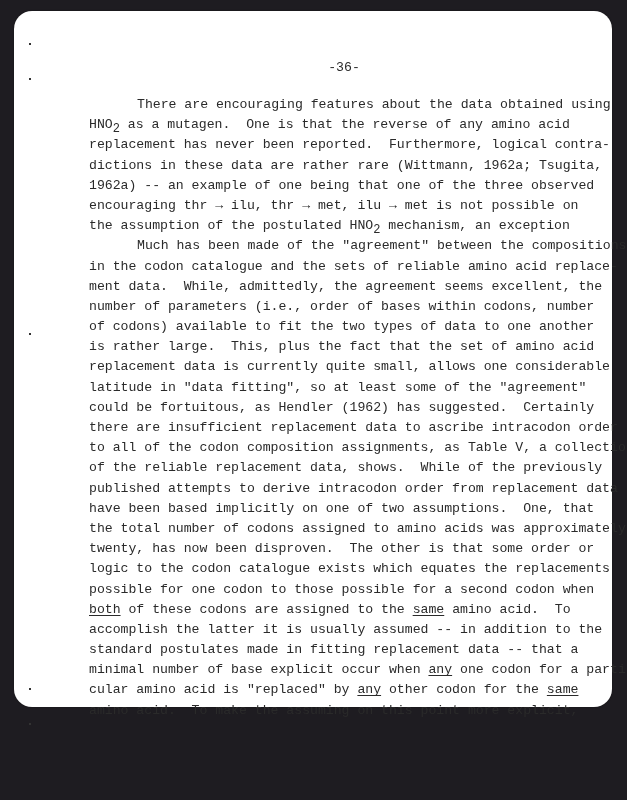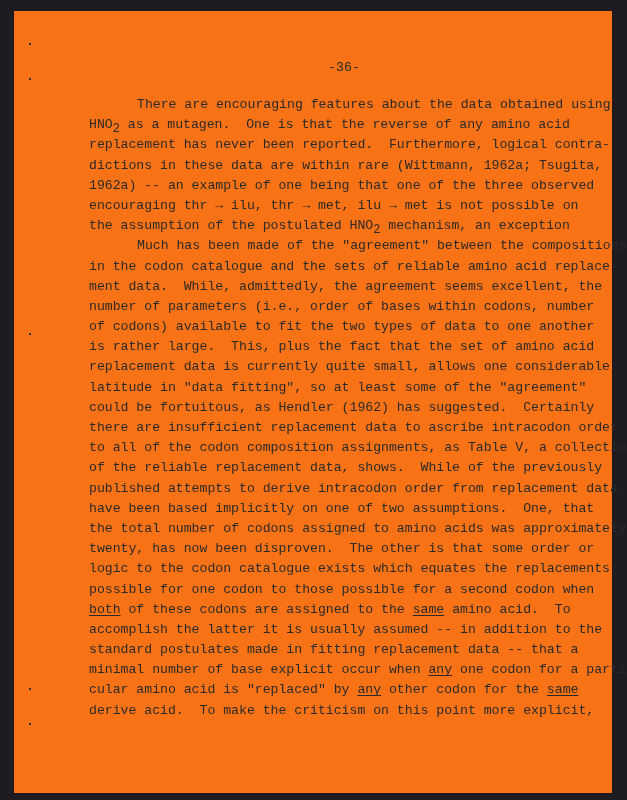--- a/index.html
+++ b/index.html
@@ -11,23 +11,24 @@
       height: 800px;
       background: #1e1c21;
       position: relative;
       overflow: hidden;
     }
     .page {
       position: absolute;
       left: 14px;
       top: 11px;
       width: 598px;
-      height: 782px;
-      background: #f97316;
+      height: 696px;
+      background: #ffffff;
       box-shadow: 0 0 2px rgba(0,0,0,0.4);
+      border-radius: 18px;
     }
     .mark {
       position: absolute;
       width: 2px;
       height: 2px;
       background: #333;
     }
     .page-number {
       position: absolute;
       left: 0;
@@ -79,21 +80,21 @@
   <div class="mark" style="left:15px;top:677px;"></div>
   <div class="mark" style="left:15px;top:712px;"></div>
 
   <div class="page-number">-36-</div>
 
   <div class="body-text">
 
     <div class="line indent">There are encouraging features about the data obtained using</div>
     <div class="line"><span>HNO</span><sub>2</sub><span> as a mutagen.  One is that the reverse of any amino acid</span></div>
     <div class="line">replacement has never been reported.  Furthermore, logical contra-</div>
-    <div class="line">dictions in these data are within rare (Wittmann, 1962a; Tsugita,</div>
+    <div class="line">dictions in these data are rather rare (Wittmann, 1962a; Tsugita,</div>
     <div class="line">1962a) -- an example of one being that one of the three observed</div>
     <div class="line">encouraging thr → ilu, thr → met, ilu → met is not possible on</div>
     <div class="line"><span>the assumption of the postulated HNO</span><sub>2</sub><span> mechanism, an exception</span></div>
 
     <div class="line indent">Much has been made of the "agreement" between the compositions</div>
     <div class="line">in the codon catalogue and the sets of reliable amino acid replace-</div>
     <div class="line">ment data.  While, admittedly, the agreement seems excellent, the</div>
     <div class="line">number of parameters (i.e., order of bases within codons, number</div>
     <div class="line">of codons) available to fit the two types of data to one another</div>
     <div class="line">is rather large.  This, plus the fact that the set of amino acid</div>
@@ -107,15 +108,15 @@
     <div class="line">have been based implicitly on one of two assumptions.  One, that</div>
     <div class="line">the total number of codons assigned to amino acids was approximately</div>
     <div class="line">twenty, has now been disproven.  The other is that some order or</div>
     <div class="line">logic to the codon catalogue exists which equates the replacements</div>
     <div class="line">possible for one codon to those possible for a second codon when</div>
     <div class="line"><span class="u">both</span><span> of these codons are assigned to the </span><span class="u">same</span><span> amino acid.  To</span></div>
     <div class="line">accomplish the latter it is usually assumed -- in addition to the</div>
     <div class="line">standard postulates made in fitting replacement data -- that a</div>
     <div class="line"><span>minimal number of base explicit occur when </span><span class="u">any</span><span> one codon for a parti-</span></div>
     <div class="line"><span>cular amino acid is "replaced" by </span><span class="u">any</span><span> other codon for the </span><span class="u">same</span></div>
-    <div class="line">derive acid.  To make the criticism on this point more explicit,</div>
+    <div class="line">amino acid.  To make the assuming on this point more explicit,</div>
   </div>
 </div>
 
 </body></html>

